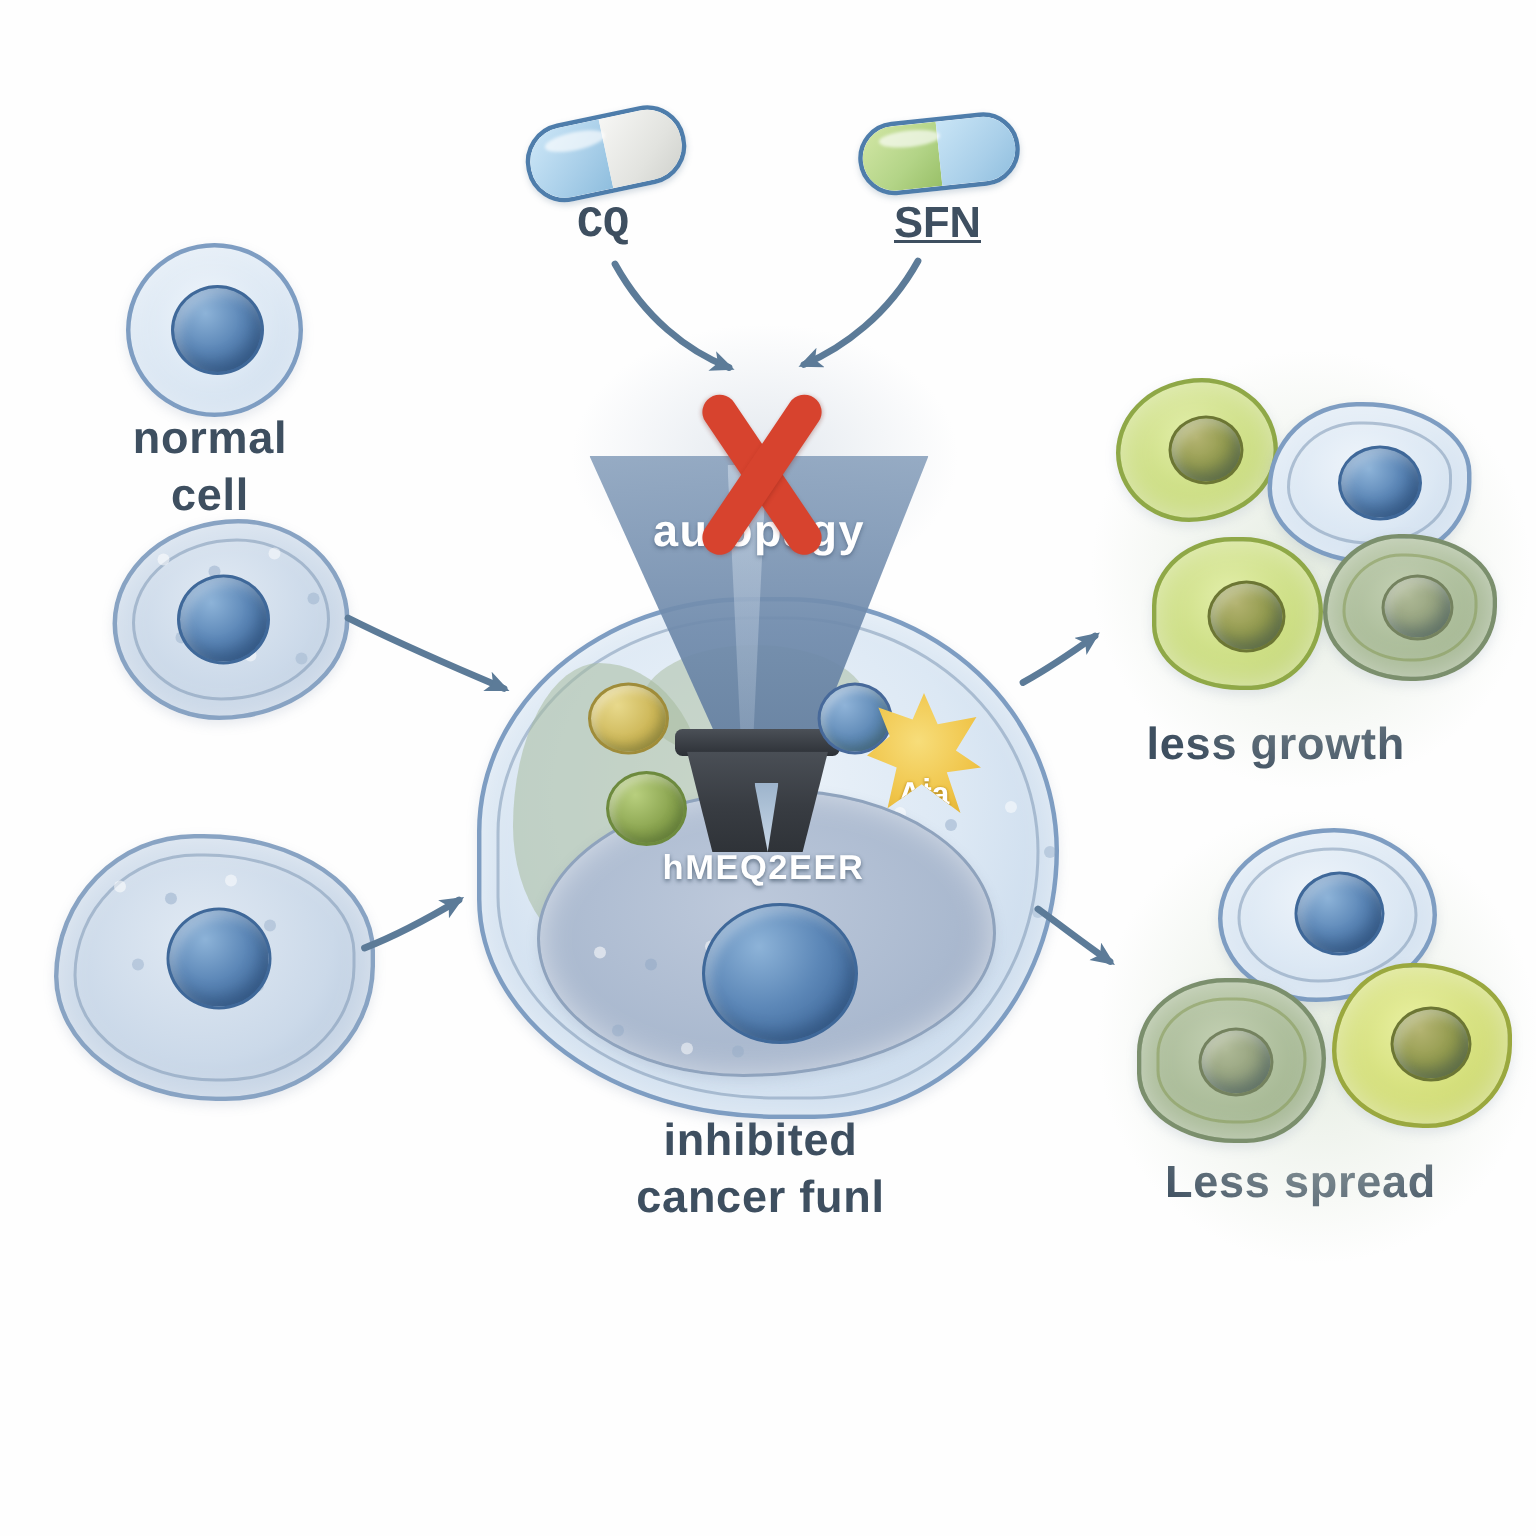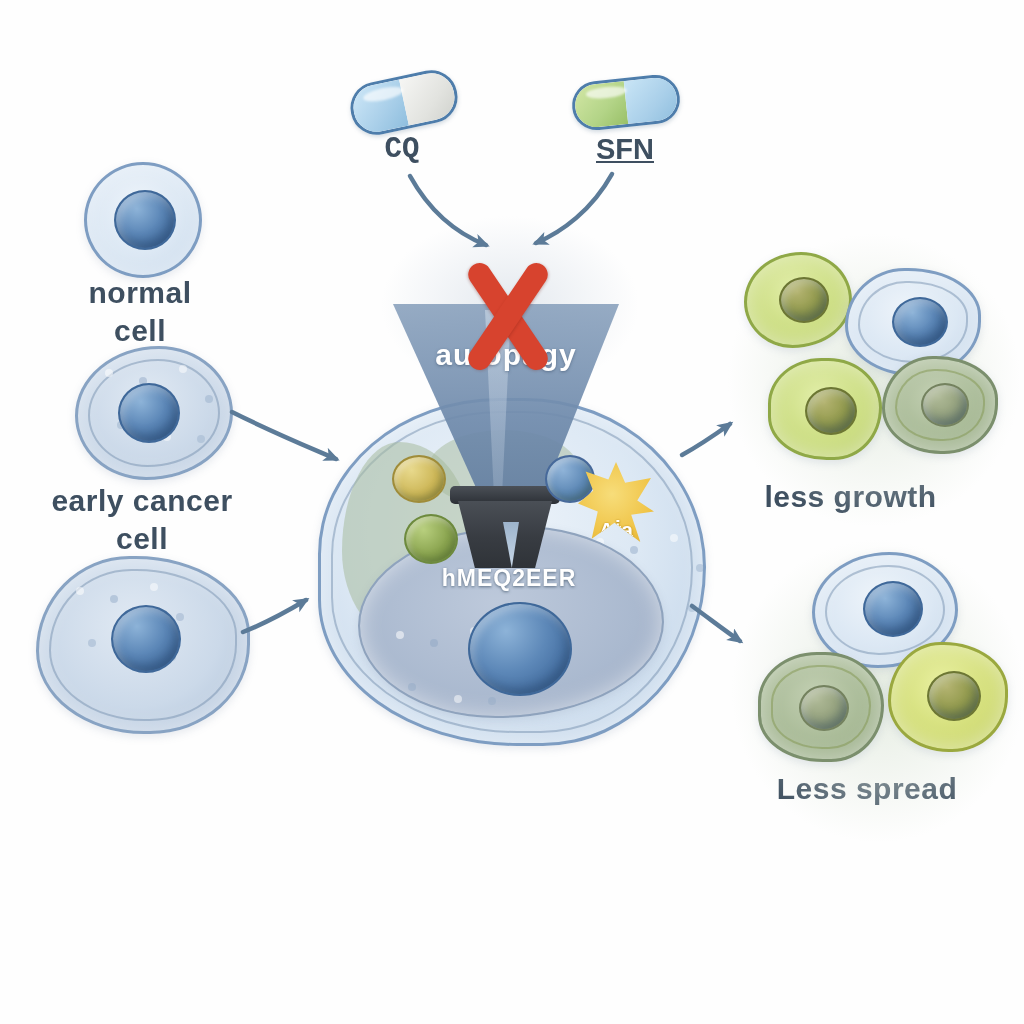--- a/index.html
+++ b/index.html
@@ -164,21 +164,20 @@
   <div class="cellb abs normal-cell body-blue-light">
     <div class="nuc nuc-blue" style="left:27px;top:25px;width:58px;height:56px;"></div>
   </div>
   <div class="lbl normal-lbl">normal cell</div>
 
   <div class="cellb abs early-cell body-blue-gray blob-a">
     <div class="membrane"></div>
     <div class="specks"></div>
     <div class="nuc nuc-blue" style="left:40px;top:34px;width:58px;height:56px;"></div>
   </div>
-  <div class="lbl early-lbl">early cancer cell</div>
 
   <div class="cellb abs aggr-cell body-blue-gray blob-b">
     <div class="membrane"></div>
     <div class="specks"></div>
     <div class="nuc nuc-blue" style="left:72px;top:46px;width:66px;height:64px;"></div>
   </div>
 
   <div class="cellb abs central-outer body-blue-light blob-c">
     <div class="membrane"></div>
     <div class="specks" style="left:72%;top:40%;"></div>
@@ -194,20 +193,22 @@
   <div class="abs pot-body"></div>
   <div class="funnel-tip"></div>
 
   <div class="ves ves-yellow"></div>
   <div class="ves ves-green"></div>
   <div class="ves ves-blue"></div>
   <div class="abs atp">
     <span class="atp-text">Aṫa</span>
   </div>
   <div class="ves-text">hMEQ2EER</div>
+  <div class="lbl center-cap">inhibited
+cancer funl</div>
 
   <div class="cellb abs g1 body-green blob-a">
     <div class="nuc nuc-olive" style="left:32px;top:22px;width:46px;height:42px;"></div>
   </div>
   <div class="cellb abs g2 body-blue-light blob-b">
     <div class="membrane"></div>
     <div class="nuc nuc-blue" style="left:44px;top:26px;width:52px;height:46px;"></div>
   </div>
   <div class="cellb abs g3 body-green blob-c">
     <div class="nuc nuc-olive" style="left:34px;top:26px;width:48px;height:44px;"></div>

